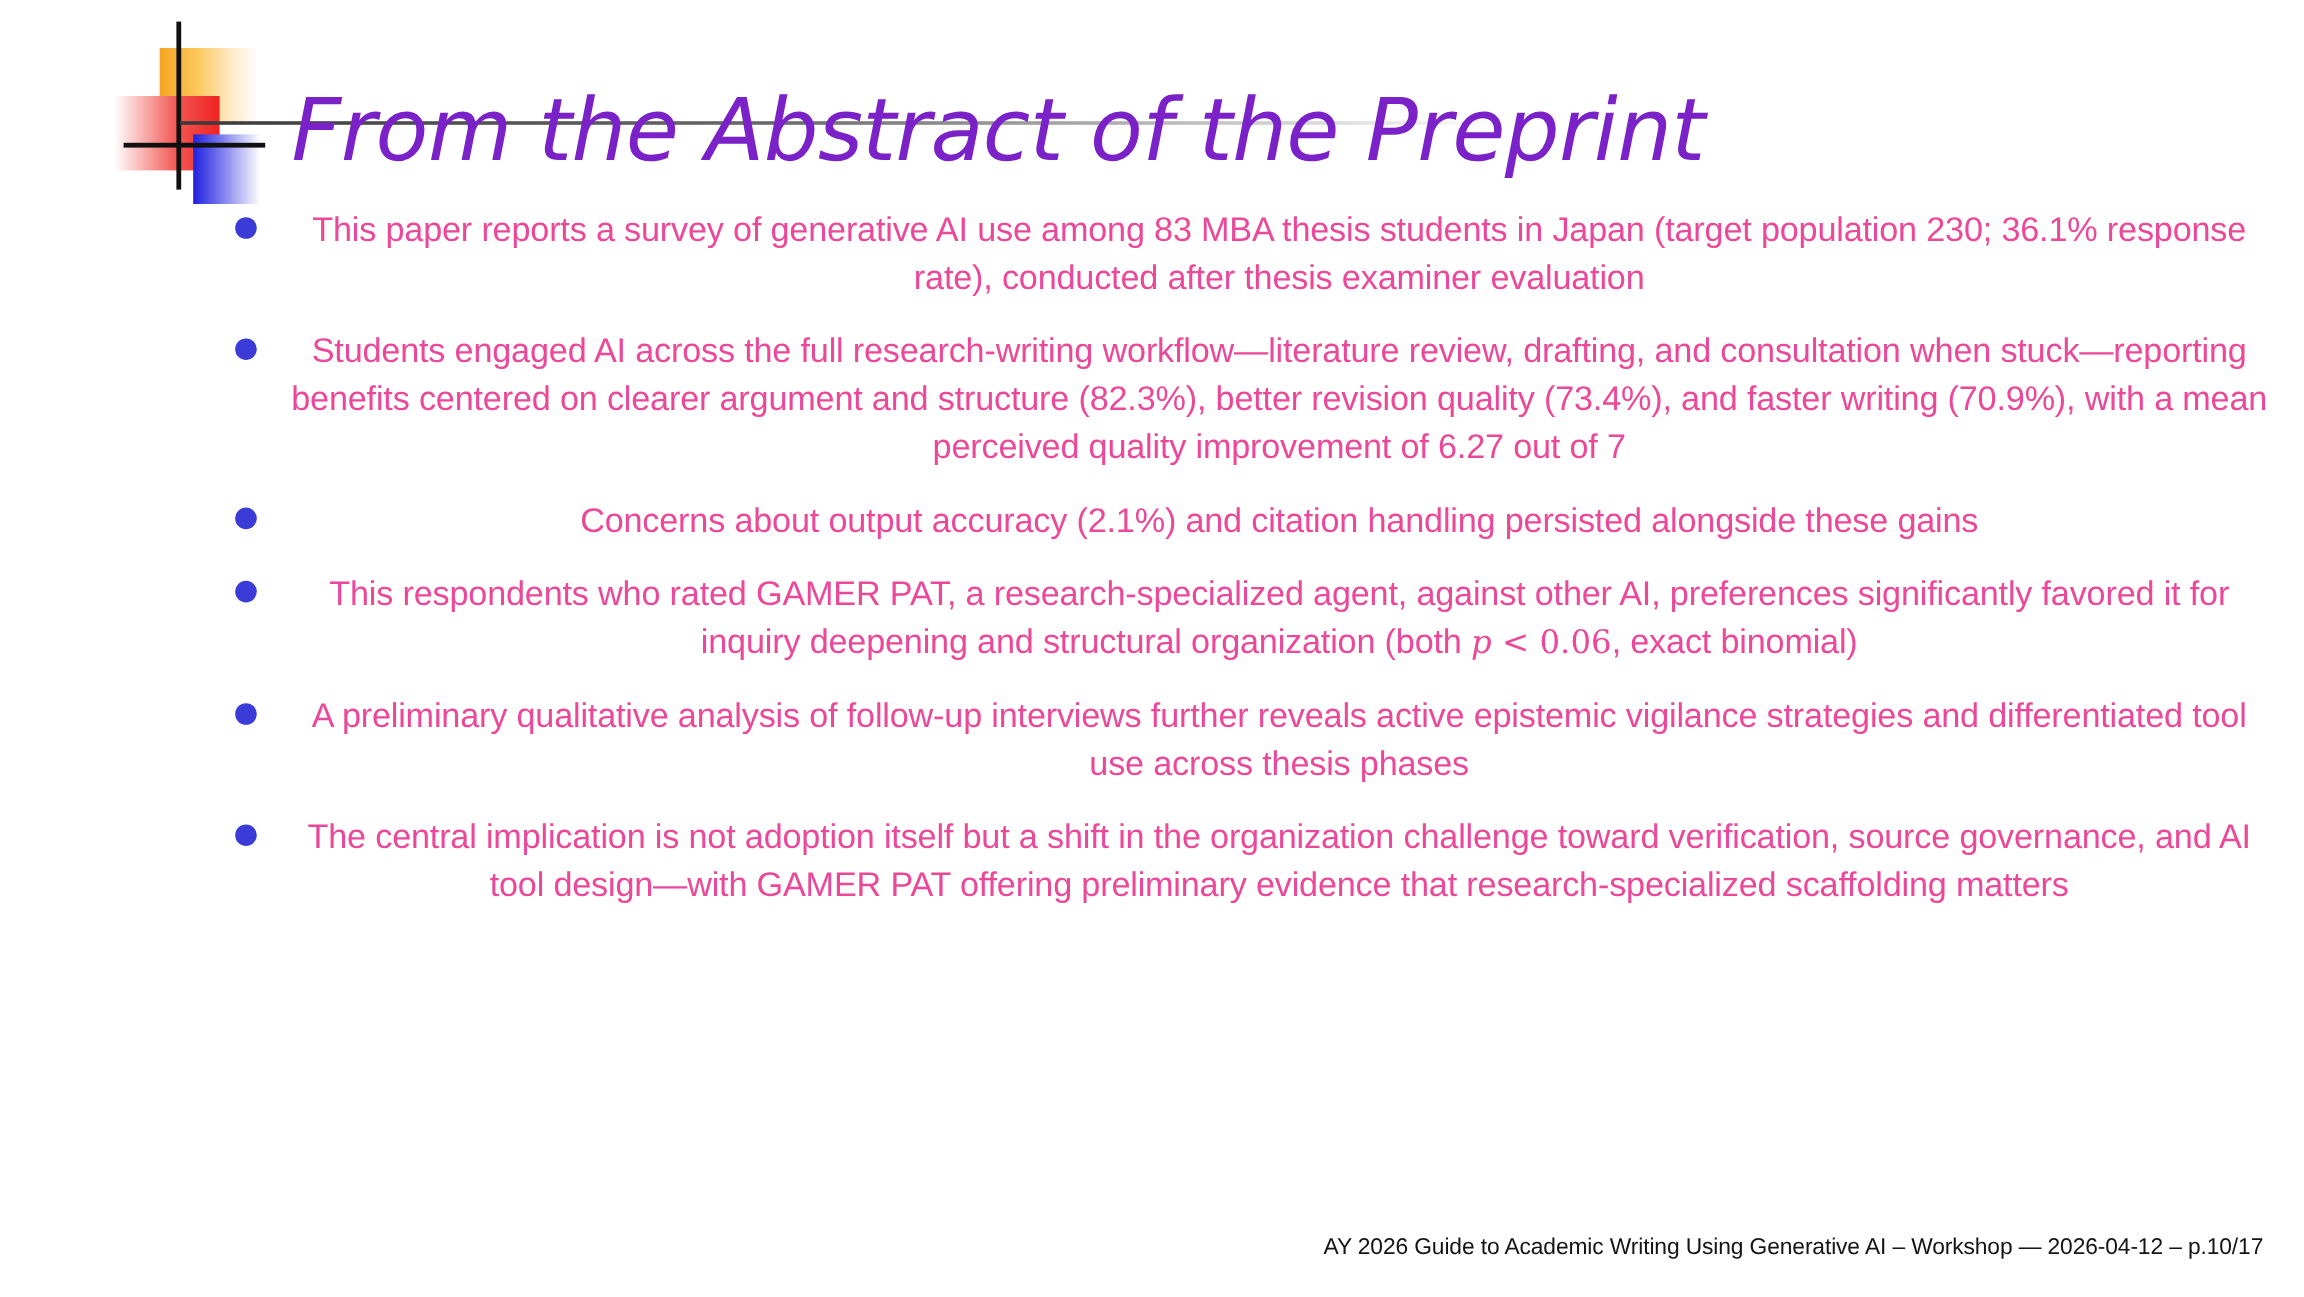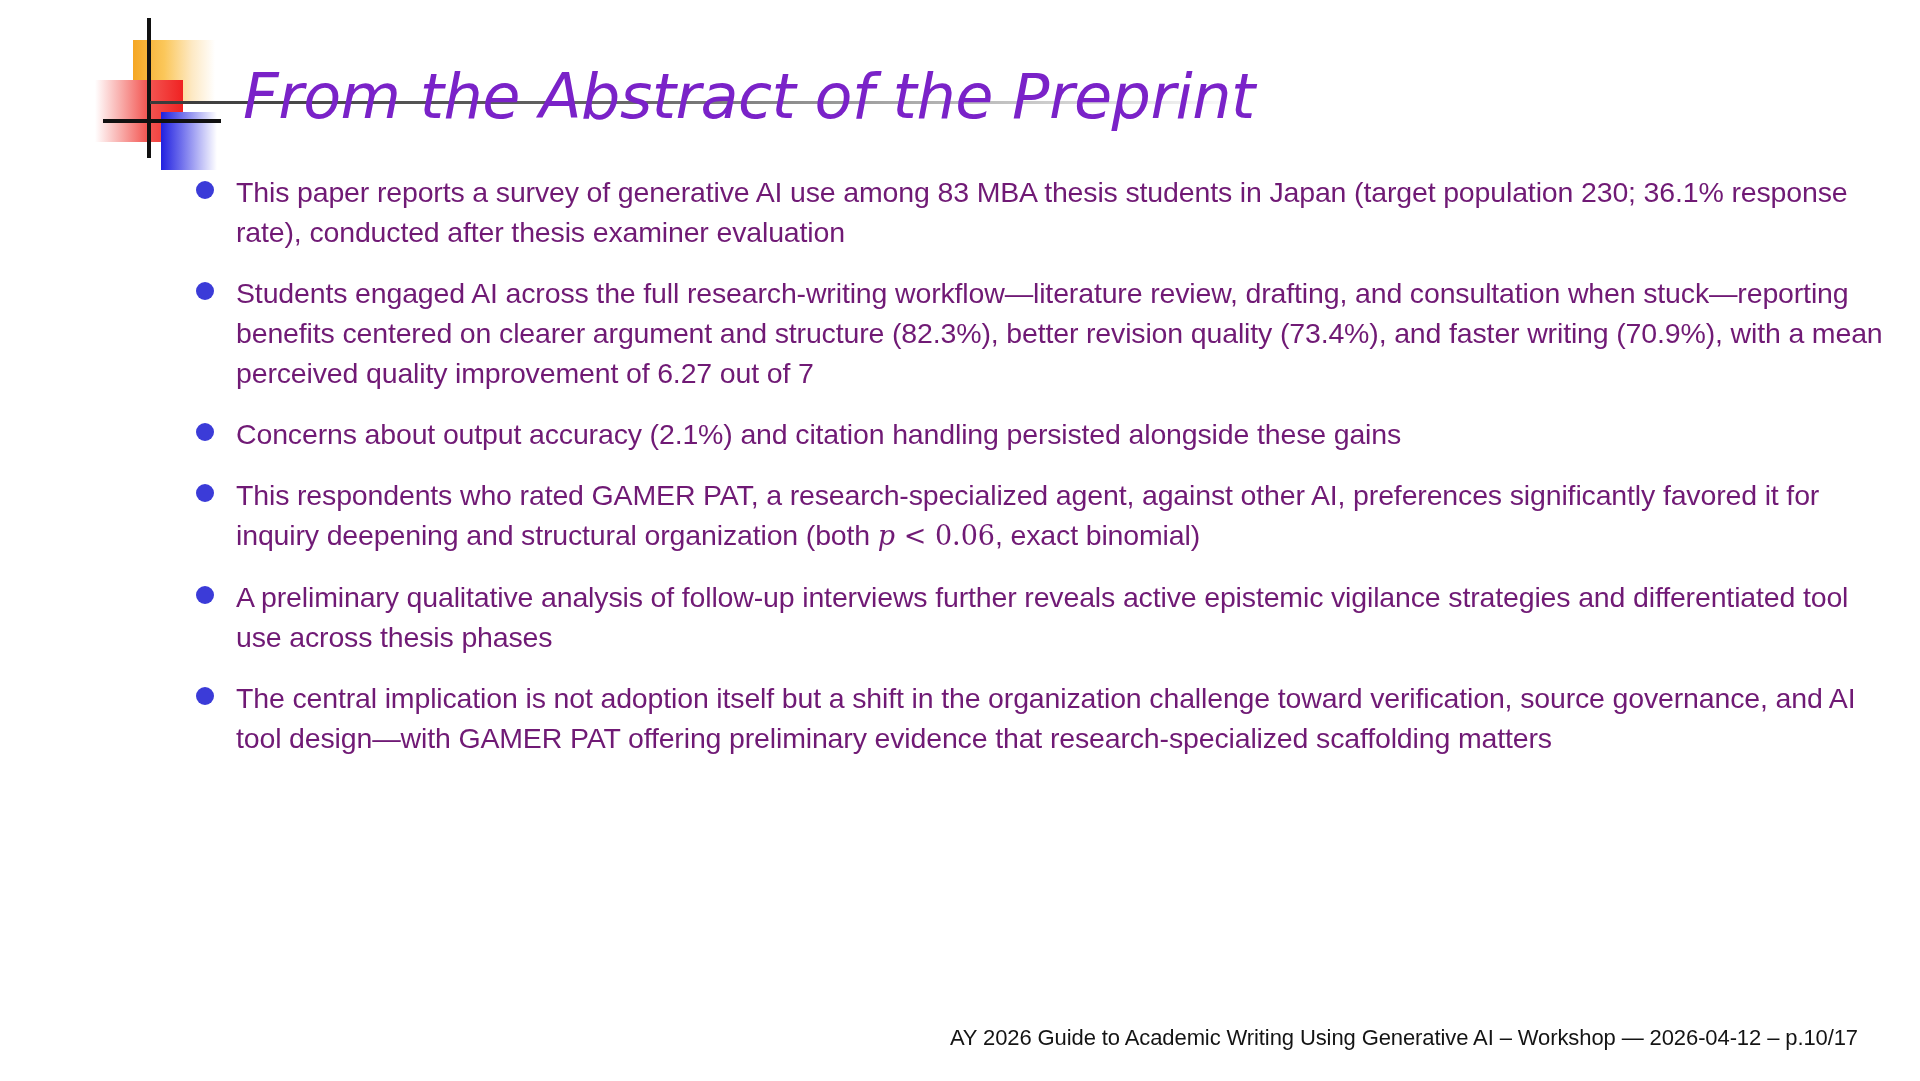--- a/index.html
+++ b/index.html
@@ -85,21 +85,21 @@
     width: 1100px;
     height: 3px;
     background: linear-gradient(to right, #3a3a3a 0%, #6a6a6a 45%, #c8c8c8 80%, #ffffff 100%);
   }
 
   .slide-title {
     position: absolute;
     left: 243px;
     top: 18px;
     font-family: "DejaVu Sans", sans-serif;
-    font-size: 62px;
+    font-size: 72px;
     font-style: italic;
     font-weight: 400;
     letter-spacing: -0.5px;
     color: #7A22C8;
     white-space: nowrap;
     line-height: 1.18;
   }
 
   
   .body {
@@ -122,43 +122,44 @@
     border-radius: 50%;
     background: #3B3BD8;
     margin-top: 9px;
     margin-right: 22px;
   }
   .bullet-text {
     flex: 1 1 auto;
     font-family: "Liberation Sans", sans-serif;
     font-size: 28.5px;
     line-height: 40px;
-    color: #701a75;
+    color: #ec4899;
     letter-spacing: -0.15px;
+    text-align: center;
   }
   .bullet-text .math {
     font-family: "DejaVu Serif", serif;
     font-style: italic;
     font-size: 27px;
     letter-spacing: 0;
   }
   .bullet-text .mathup {
     font-family: "DejaVu Serif", serif;
     font-style: normal;
     font-size: 27px;
     letter-spacing: 0;
   }
 
   
   .footer {
     position: absolute;
-    right: 62px;
+    right: 34px;
     bottom: 30px;
     font-family: "Liberation Sans", sans-serif;
-    font-size: 22px;
+    font-size: 19px;
     color: #141414;
     letter-spacing: -0.1px;
     white-space: nowrap;
   }
 </style>
 </head>
 <body>
 
 <div class="slide">
 

